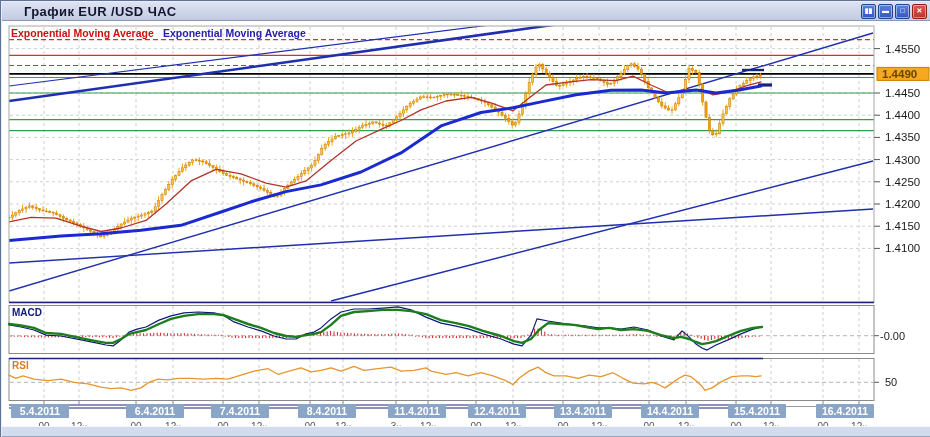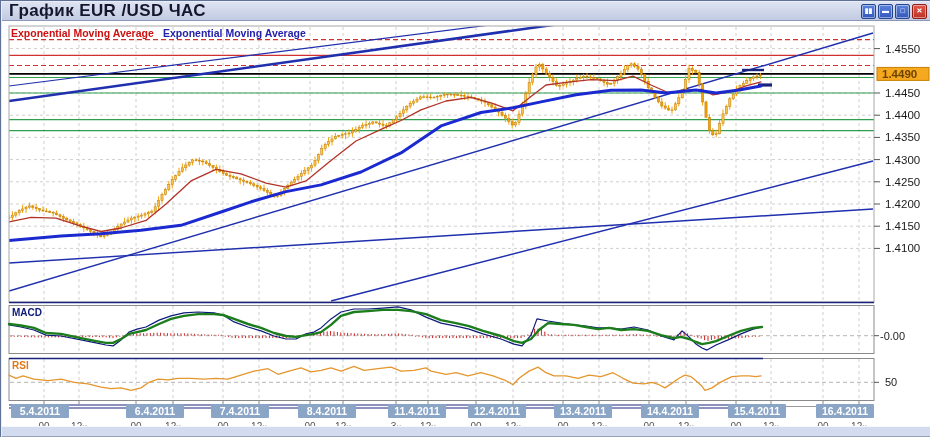--- a/index.html
+++ b/index.html
@@ -1,18 +1,18 @@
 <!DOCTYPE html>
 <html><head>
 <meta charset="utf-8">
 <style>
   html,body{margin:0;padding:0;background:#9aa5b8;font-family:"Liberation Sans",sans-serif;}
   #win{position:relative;width:930px;height:437px;background:#fff;border:1px solid #5f7196;box-shadow:inset 0 0 0 1px #e9edf6;overflow:hidden;}
   #titlebar{position:absolute;left:1px;top:1px;right:1px;height:18px;background:linear-gradient(#dde3f2,#c2cbe2);border-bottom:1px solid #8b97b8;display:flex;align-items:center;}
-  #title{font-size:17px;font-weight:bold;color:#15152e;padding-left:7px;letter-spacing:.4px;}
+  #title{font-size:13px;font-weight:bold;color:#15152e;padding-left:22px;letter-spacing:.4px;}
   #btns{margin-left:auto;display:flex;gap:2px;padding-right:3px;}
   .wbtn{width:13px;height:13px;border:1px solid #24458f;background:linear-gradient(#5c82dd,#3358bd);color:#fff;font-size:7px;line-height:11px;text-align:center;font-weight:bold;border-radius:2px;box-shadow:inset 0 0 0 1px rgba(255,255,255,.45);cursor:default;}
   .wbtn.close{background:linear-gradient(#e2574a,#bd3327);border-color:#8f1f15;}
   #chart-wrap{position:absolute;left:1px;top:20px;width:928px;height:416px;background:#ffffff;}
   svg{display:block;}
   text{font-family:"Liberation Sans",sans-serif;}
   #bottomstrip{position:absolute;left:1px;bottom:1px;width:928px;height:9px;background:#d3dbee;border-top:1px solid #f6f8fc;border-bottom:1px solid #98a2bc;}
 </style>
 </head>
 <body>

